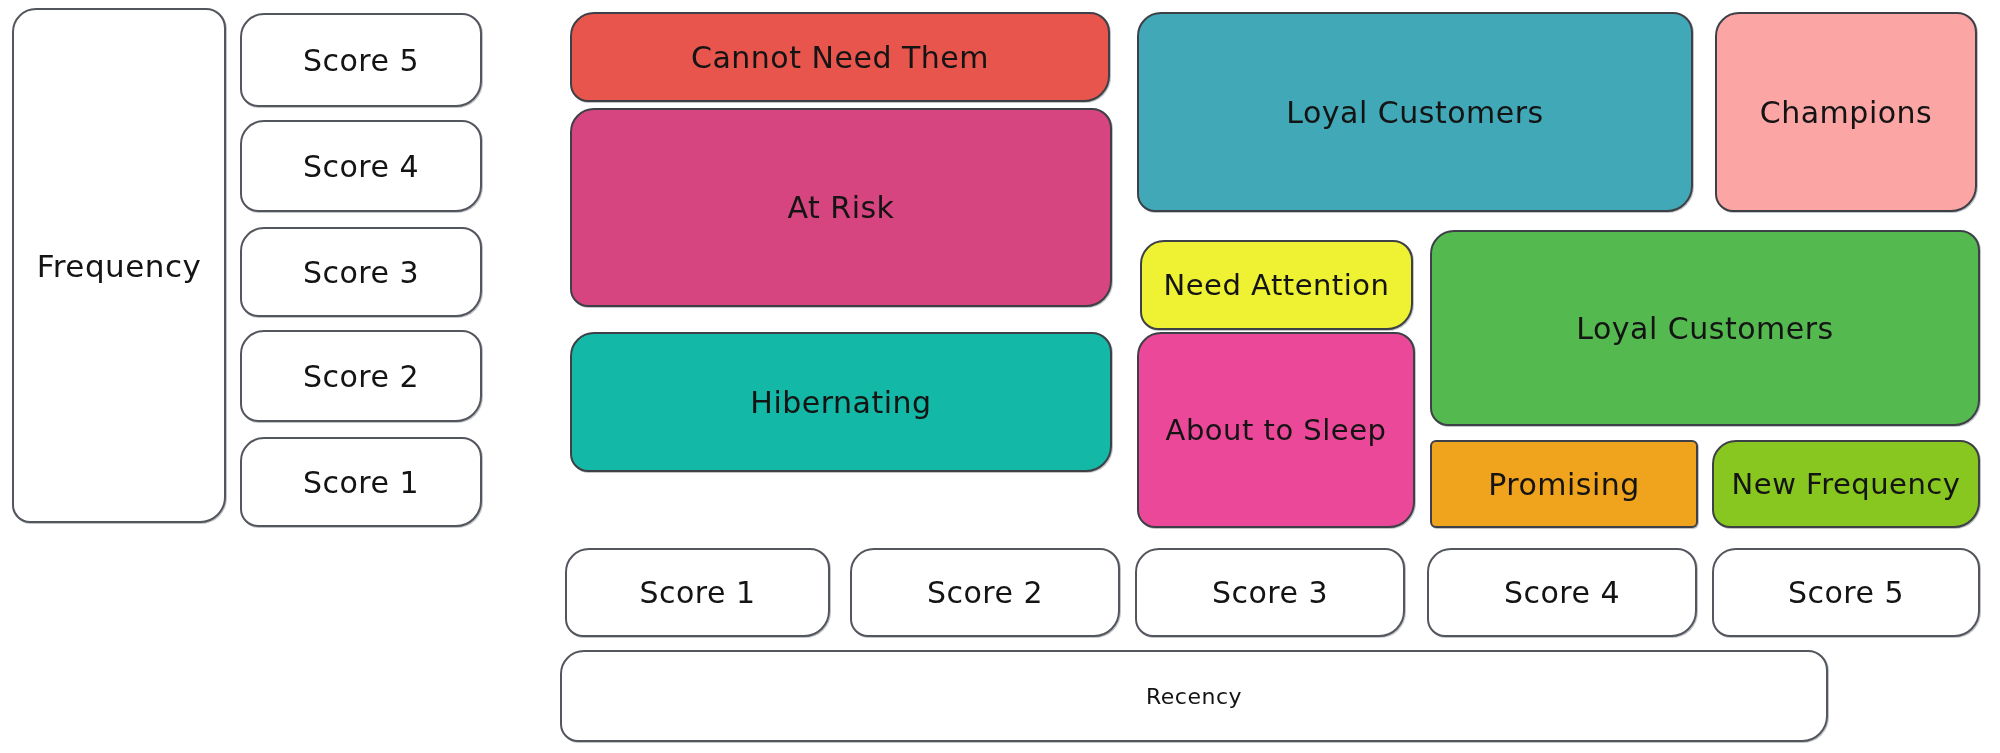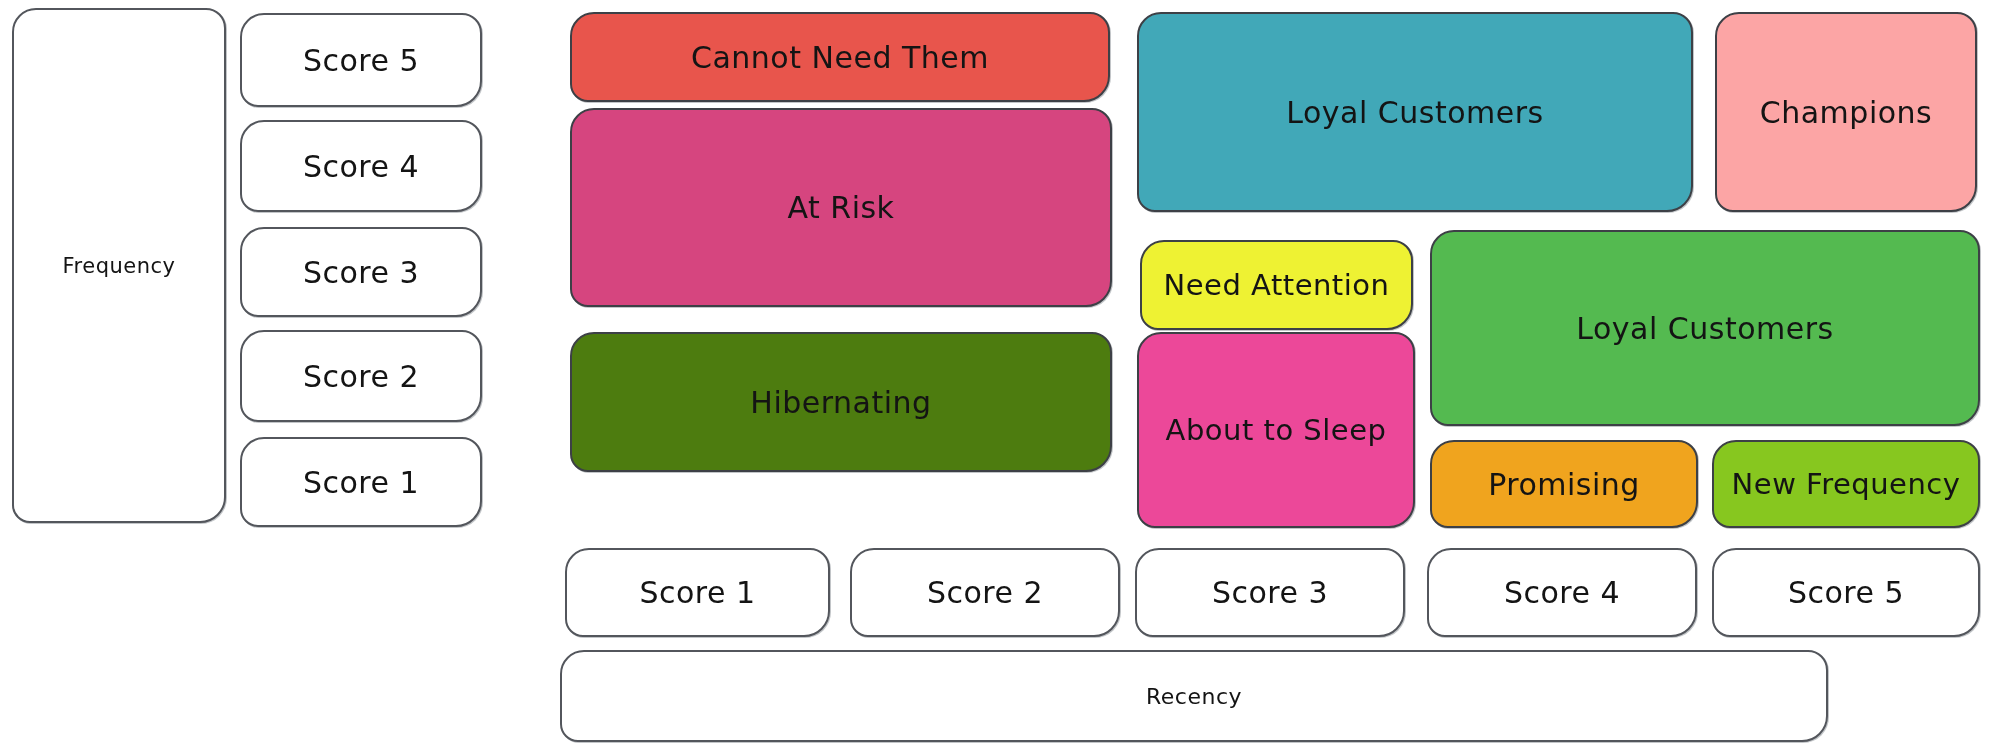--- a/index.html
+++ b/index.html
@@ -25,45 +25,45 @@
   }
   .axisbox{border-color:#53565c;border-width:2px;}
   .seg{border-color:#3d4046;}
   .small{font-size:29px;}
 </style>
 </head>
 <body>
 
 <div class="canvas">
 
-  <div class="box axisbox" style="left:12px;top:8px;width:214px;height:515px;font-size:21px;">Frequency</div>
+  <div class="box axisbox" style="left:12px;top:8px;width:214px;height:515px;font-size:31px;">Frequency</div>
 
   <div class="box axisbox" style="left:240px;top:13px;width:242px;height:94px;">Score 5</div>
   <div class="box axisbox" style="left:240px;top:120px;width:242px;height:92px;">Score 4</div>
   <div class="box axisbox" style="left:240px;top:227px;width:242px;height:90px;">Score 3</div>
   <div class="box axisbox" style="left:240px;top:330px;width:242px;height:92px;">Score 2</div>
   <div class="box axisbox" style="left:240px;top:437px;width:242px;height:90px;">Score 1</div>
 
   <div class="box seg" style="left: 570px; top: 12px; width: 540px; height: 90px; background: rgb(232, 85, 76);">Cannot Need Them</div>
 
   <div class="box seg" style="left: 570px; top: 108px; width: 542px; height: 199px; background: rgb(214, 69, 127);">At Risk</div>
 
-  <div class="box seg" style="left: 570px; top: 332px; width: 542px; height: 140px; background: #4d7c0f;">Hibernating</div>
+  <div class="box seg" style="left: 570px; top: 332px; width: 542px; height: 140px; background: #14b8a6;">Hibernating</div>
 
   <div class="box seg" style="left: 1137px; top: 12px; width: 556px; height: 200px; background: rgb(65, 168, 184);">Loyal Customers</div>
 
   <div class="box seg" style="left: 1715px; top: 12px; width: 262px; height: 200px; background: #fca5a5;">Champions</div>
 
   <div class="box seg small" style="left: 1140px; top: 240px; width: 273px; height: 90px; background: rgb(238, 242, 51);">Need Attention</div>
 
   <div class="box seg" style="left: 1430px; top: 230px; width: 550px; height: 196px; background: rgb(84, 186, 80);">Loyal Customers</div>
 
   <div class="box seg small" style="left: 1137px; top: 332px; width: 278px; height: 196px; background: #ec4899;">About to Sleep</div>
 
-  <div class="box seg" style="left: 1430px; top: 440px; width: 268px; height: 88px; background: rgb(240, 164, 30);">Promising</div>
+  <div class="box seg" style="left: 1430px; top: 440px; width: 268px; height: 88px; background: rgb(240, 164, 30); border-radius: 6px;">Promising</div>
 
   <div class="box seg small" style="left: 1712px; top: 440px; width: 268px; height: 88px; background: rgb(135, 199, 31);">New Frequency</div>
 
   <div class="box axisbox" style="left:565px;top:548px;width:265px;height:89px;">Score 1</div>
   <div class="box axisbox" style="left:850px;top:548px;width:270px;height:89px;">Score 2</div>
   <div class="box axisbox" style="left:1135px;top:548px;width:270px;height:89px;">Score 3</div>
   <div class="box axisbox" style="left:1427px;top:548px;width:270px;height:89px;">Score 4</div>
   <div class="box axisbox" style="left:1712px;top:548px;width:268px;height:89px;">Score 5</div>
 
   <div class="box axisbox" style="left:560px;top:650px;width:1268px;height:92px;font-size:22px;">Recency</div>

